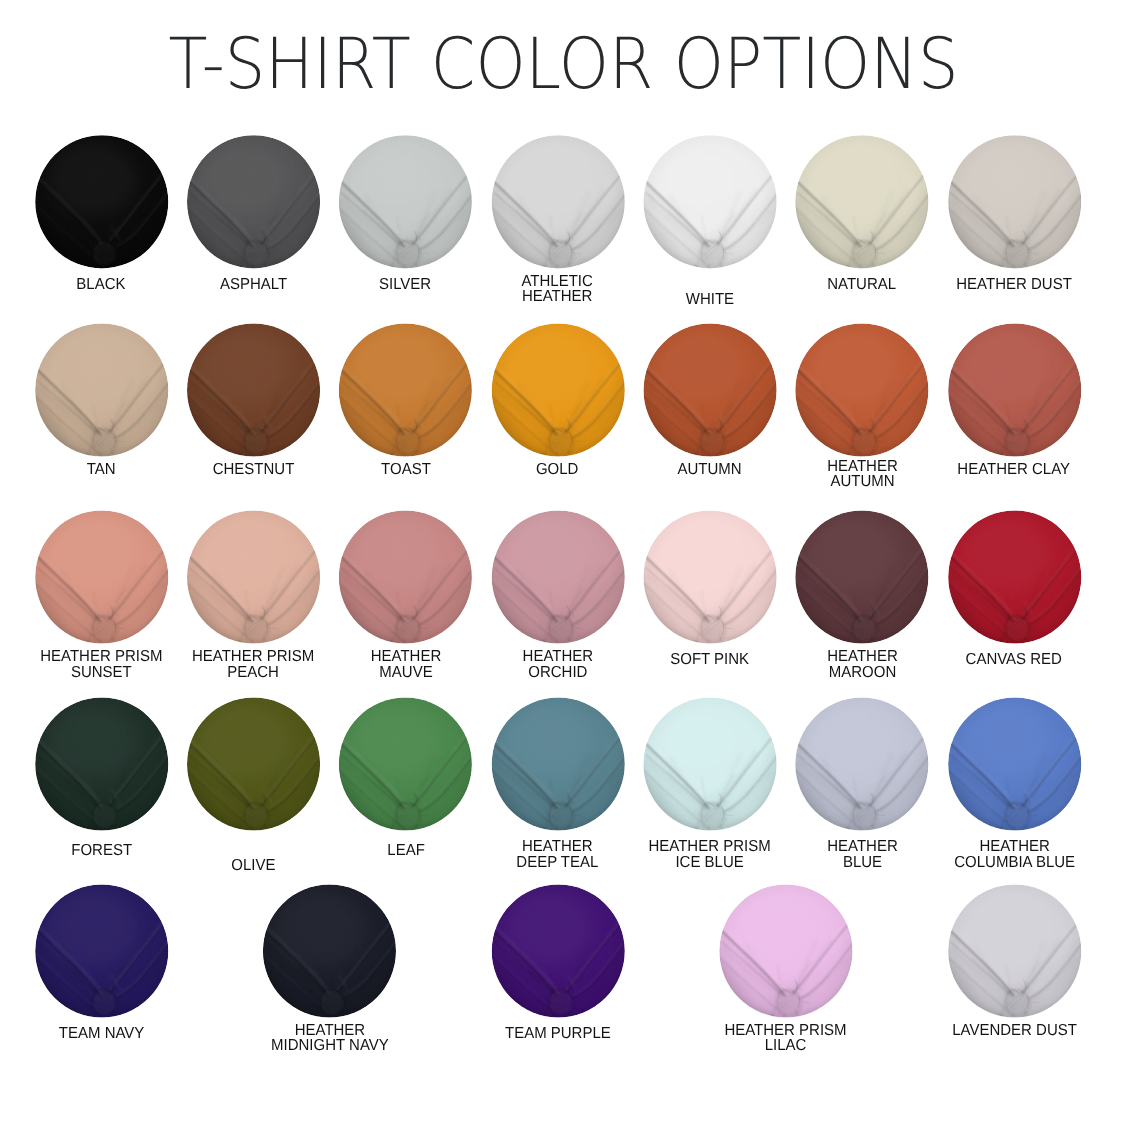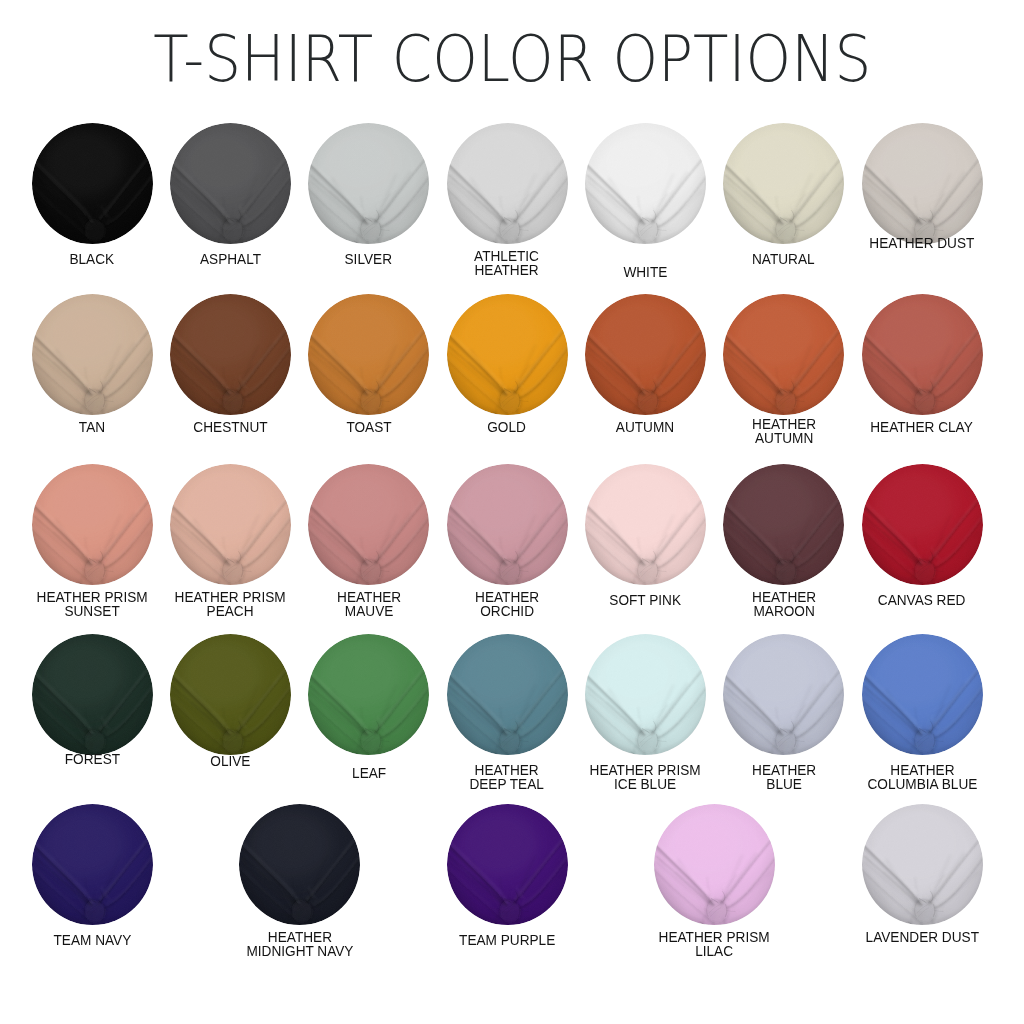--- a/index.html
+++ b/index.html
@@ -218,21 +218,21 @@
           </svg>
         </div>
         <div class="lbl" style="top: 127px;"><span style="color: rgb(19, 19, 19);">NATURAL</span></div>
       </div>
       <div class="cell" style="left: 922px; top: 123px;">
         <div class="sw" style="color: rgb(210, 203, 196);">
           <svg viewBox="0 0 121 121">
             <use href="#fabric"></use>
           </svg>
         </div>
-        <div class="lbl" style="top: 111px;"><span style="color: rgb(19, 19, 19);">HEATHER DUST</span></div>
+        <div class="lbl" style="top: 127px;"><span style="color: rgb(19, 19, 19);">HEATHER DUST</span></div>
       </div>
       <div class="cell" style="left: 92px; top: 294px;">
         <div class="sw" style="color: rgb(203, 176, 151);">
           <svg viewBox="0 0 121 121">
             <use href="#fabric"></use>
           </svg>
         </div>
         <div class="lbl" style="top: 124px;"><span style="color: rgb(19, 19, 19);">TAN</span></div>
       </div>
       <div class="cell" style="left: 230.333px; top: 294px;">
@@ -344,29 +344,29 @@
           </svg>
         </div>
         <div class="lbl" style="top: 127px;"><span style="color: rgb(19, 19, 19);">CANVAS RED</span></div>
       </div>
       <div class="cell" style="left: 92px; top: 634px;">
         <div class="sw" style="color: rgb(24, 43, 35);">
           <svg viewBox="0 0 121 121">
             <use href="#fabric"></use>
           </svg>
         </div>
-        <div class="lbl" style="top: 116px;"><span style="color: rgb(19, 19, 19);">FOREST</span></div>
+        <div class="lbl" style="top: 130px;"><span style="color: rgb(19, 19, 19);">FOREST</span></div>
       </div>
       <div class="cell" style="left: 230.333px; top: 634px;">
         <div class="sw" style="color: rgb(78, 83, 18);">
           <svg viewBox="0 0 121 121">
             <use href="#fabric"></use>
           </svg>
         </div>
-        <div class="lbl" style="top: 118px;"><span style="color: rgb(19, 19, 19);">OLIVE</span></div>
+        <div class="lbl" style="top: 144px;"><span style="color: rgb(19, 19, 19);">OLIVE</span></div>
       </div>
       <div class="cell" style="left: 368.667px; top: 634px;">
         <div class="sw" style="color: rgb(70, 134, 72);">
           <svg viewBox="0 0 121 121">
             <use href="#fabric"></use>
           </svg>
         </div>
         <div class="lbl" style="top: 130px;"><span style="color: rgb(19, 19, 19);">LEAF</span></div>
       </div>
       <div class="cell" style="left: 507px; top: 634px;">

